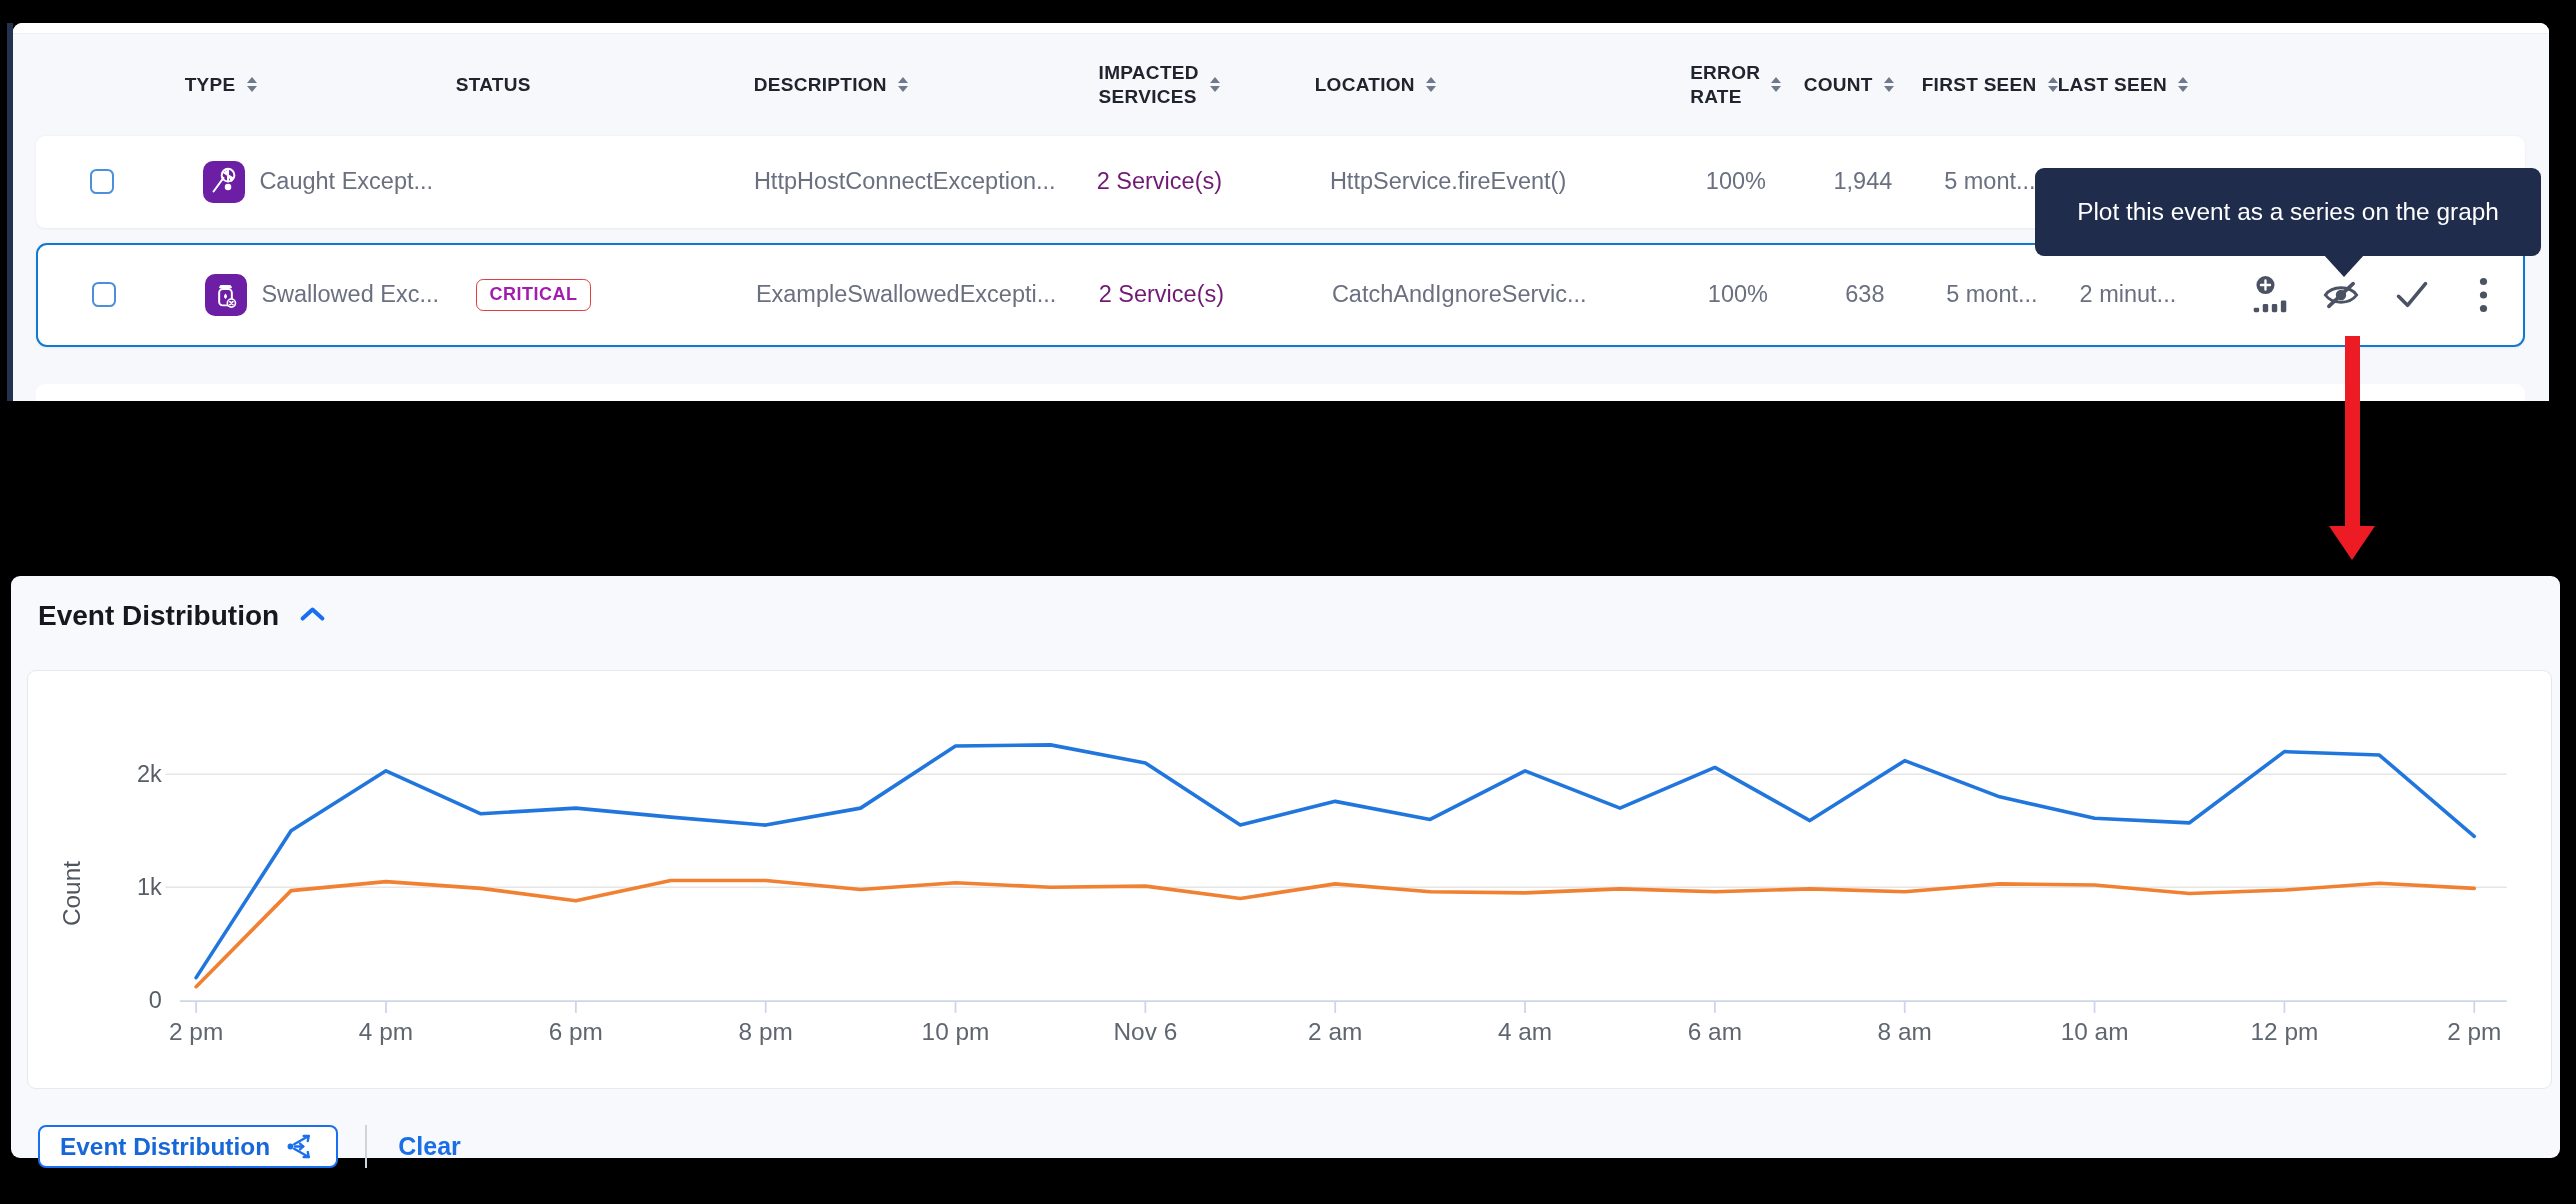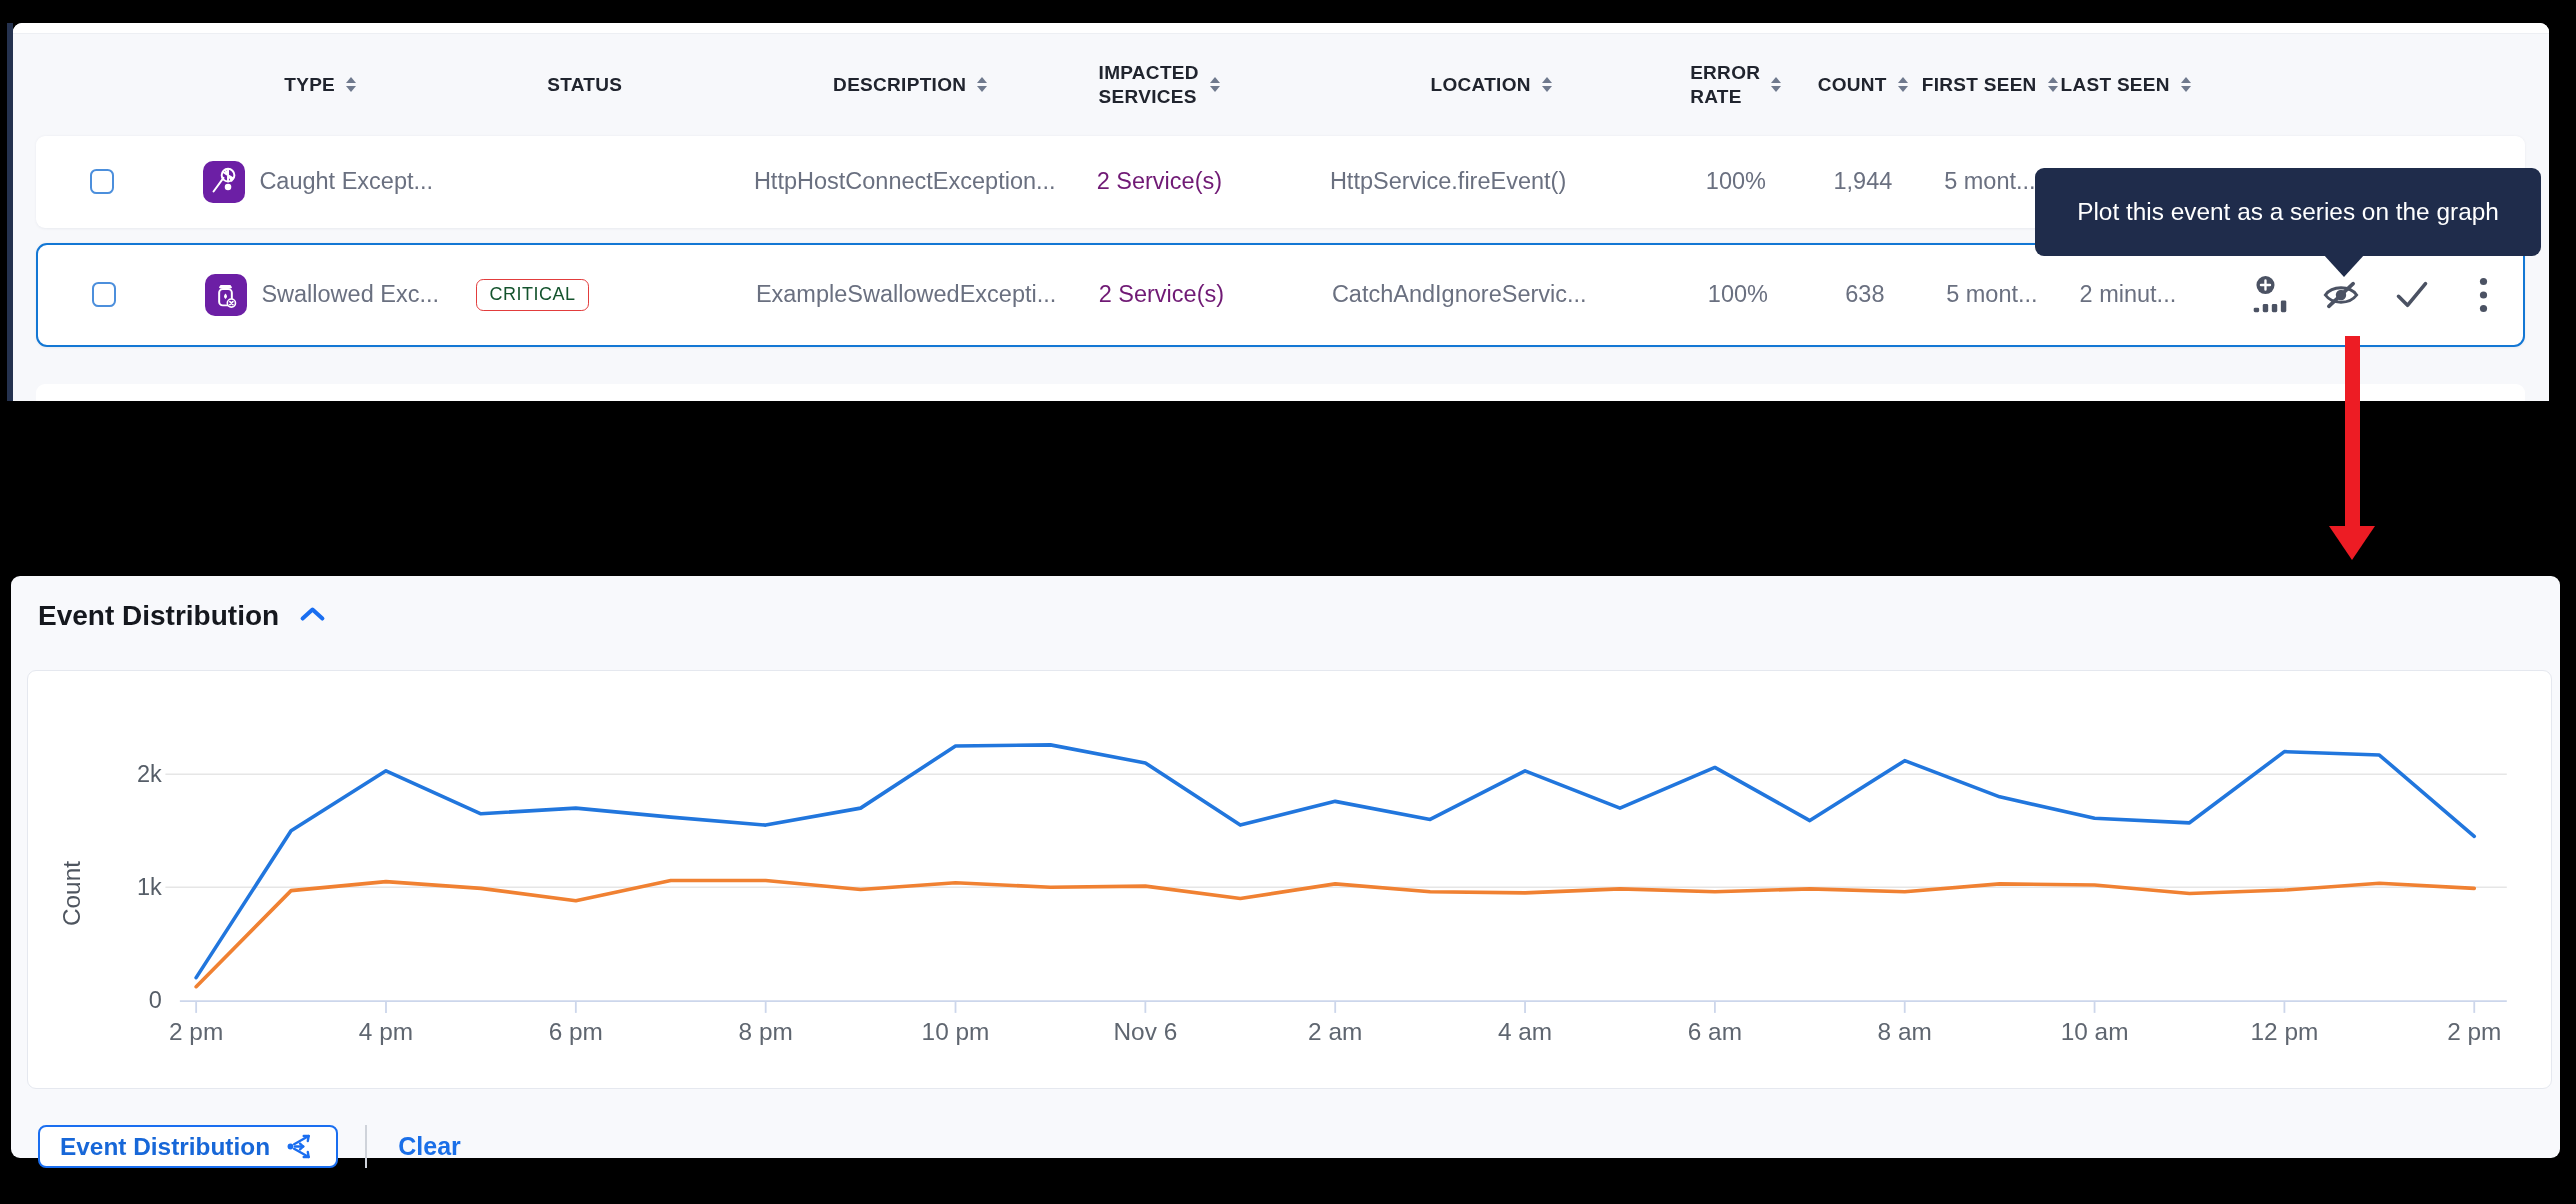--- a/index.html
+++ b/index.html
@@ -13,21 +13,21 @@
                  background:#f7f8fb; border-radius:9px 9px 0 0; }
   .panel-top-strip { position:absolute; top:0; left:0; right:0; height:11.8px; background:#fff;
                      border-radius:9px 9px 0 0; border-bottom:0.9px solid #edeff3; }
 
   .grid-cols { display:grid;
     grid-template-columns:136px 271px 258px 353px 185px 416px 136px 118px 136px 136px 1fr;
     align-items:center; }
 
   .thead { position:absolute; top:12.7px; left:0; right:0; height:99px; padding:0 36px; }
   .th { display:flex; align-items:center; gap:11px; font-size:19px; font-weight:700;
-        color:#20242e; letter-spacing:0.3px;justify-content:center; }
+        color:#20242e; letter-spacing:0.3px; }
   .th .wrap { width:min-content; line-height:1.25; }
   .sort { display:inline-flex; flex-direction:column; gap:2.7px; }
   .sort i { display:block; width:0; height:0; border-left:5.4px solid transparent; border-right:5.4px solid transparent; }
   .sort .up { border-bottom:6.3px solid #6f798d; }
   .sort .dn { border-top:6.3px solid #6f798d; }
 
   .row { position:absolute; left:0; right:0; margin:0 23.5px; padding:0 12.7px; background:#fff;
          border-radius:9px; box-shadow:0 0.9px 2.7px rgba(20,30,60,.06); }
   .row1 { top:113px; height:92px; }
   .row2 { top:220px; height:104px; border:2.7px solid #1377d4; border-radius:11px; }
@@ -40,21 +40,21 @@
   .cell.loc  { padding-left:78px; }
   .cell.type { padding-left:18px; gap:14.5px; }
   .cell.status { padding-left:18px; }
   .cell.impacted { justify-content:center; }
   .link { color:#701a75; }
 
   .checkbox { display:inline-block; width:24.4px; height:24.4px; border:2.3px solid #4c8fdc;
               border-radius:6.3px; background:#fff; margin-left:41px; }
   .type-icon { width:42px; height:42px; border-radius:10px; background:#6c1fa5; flex:0 0 auto;
                display:flex; align-items:center; justify-content:center; }
-  .badge-critical { font-size:18px; font-weight:400; letter-spacing:0.5px; color:#14532d;
+  .badge-critical { font-size:18px; font-weight:700; letter-spacing:0.5px; color:#a21caf;
                     border:1.8px solid #e23c3c; border-radius:7.2px; padding:4.5px 12.7px; background:#fff; }
 
   .cell.actions { justify-content:flex-end; gap:31px; padding-right:7.2px; overflow:visible; }
   .action-ic { display:inline-flex; align-items:center; justify-content:center; width:40px; height:40px; }
 
   
   .tooltip { position:absolute; left:2035px; top:168px; width:506px; height:88px;
              background:#1f2c4b; border-radius:9px; color:#fff; font-size:24.4px;
              display:flex; align-items:center; justify-content:center; z-index:30; }
   .tooltip .tail { position:absolute; left:288px; top:86px; width:0; height:0;

